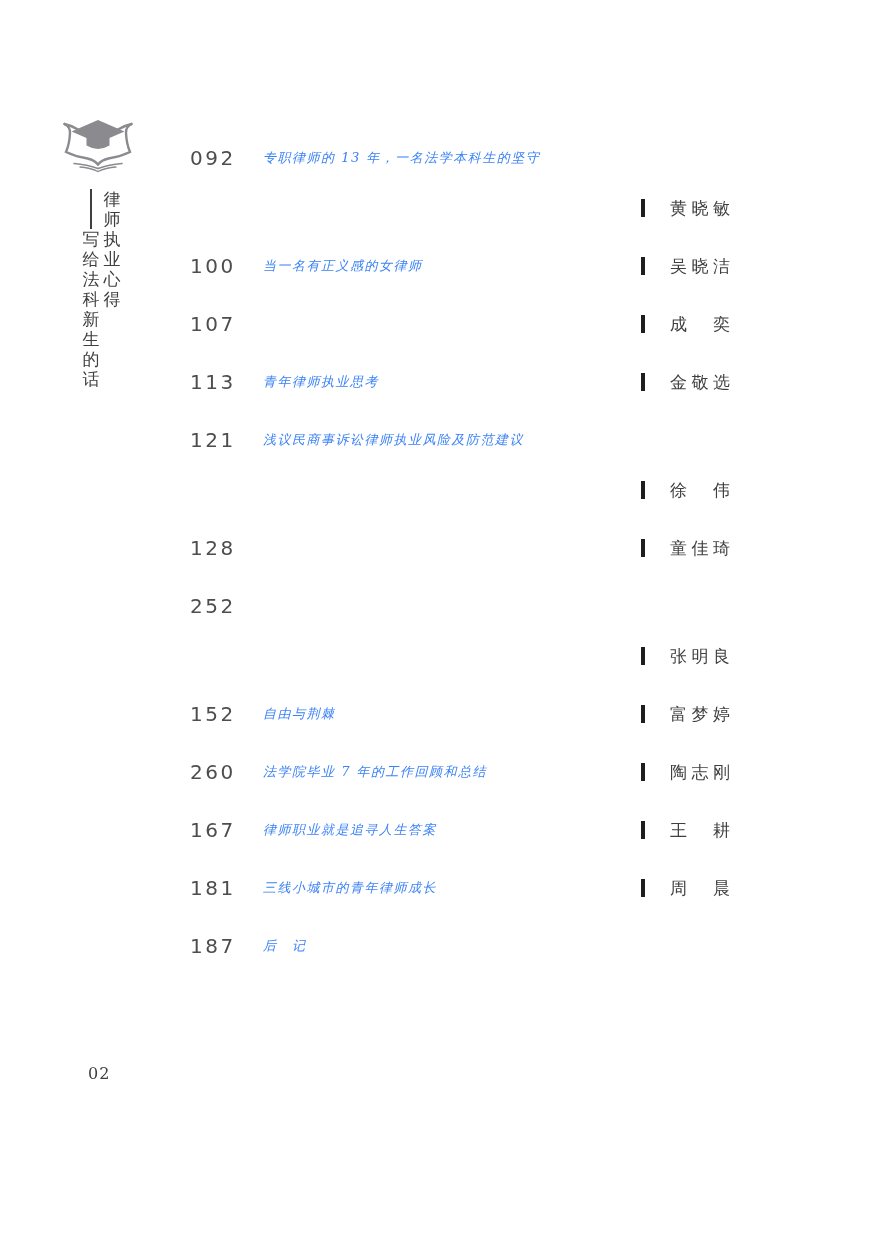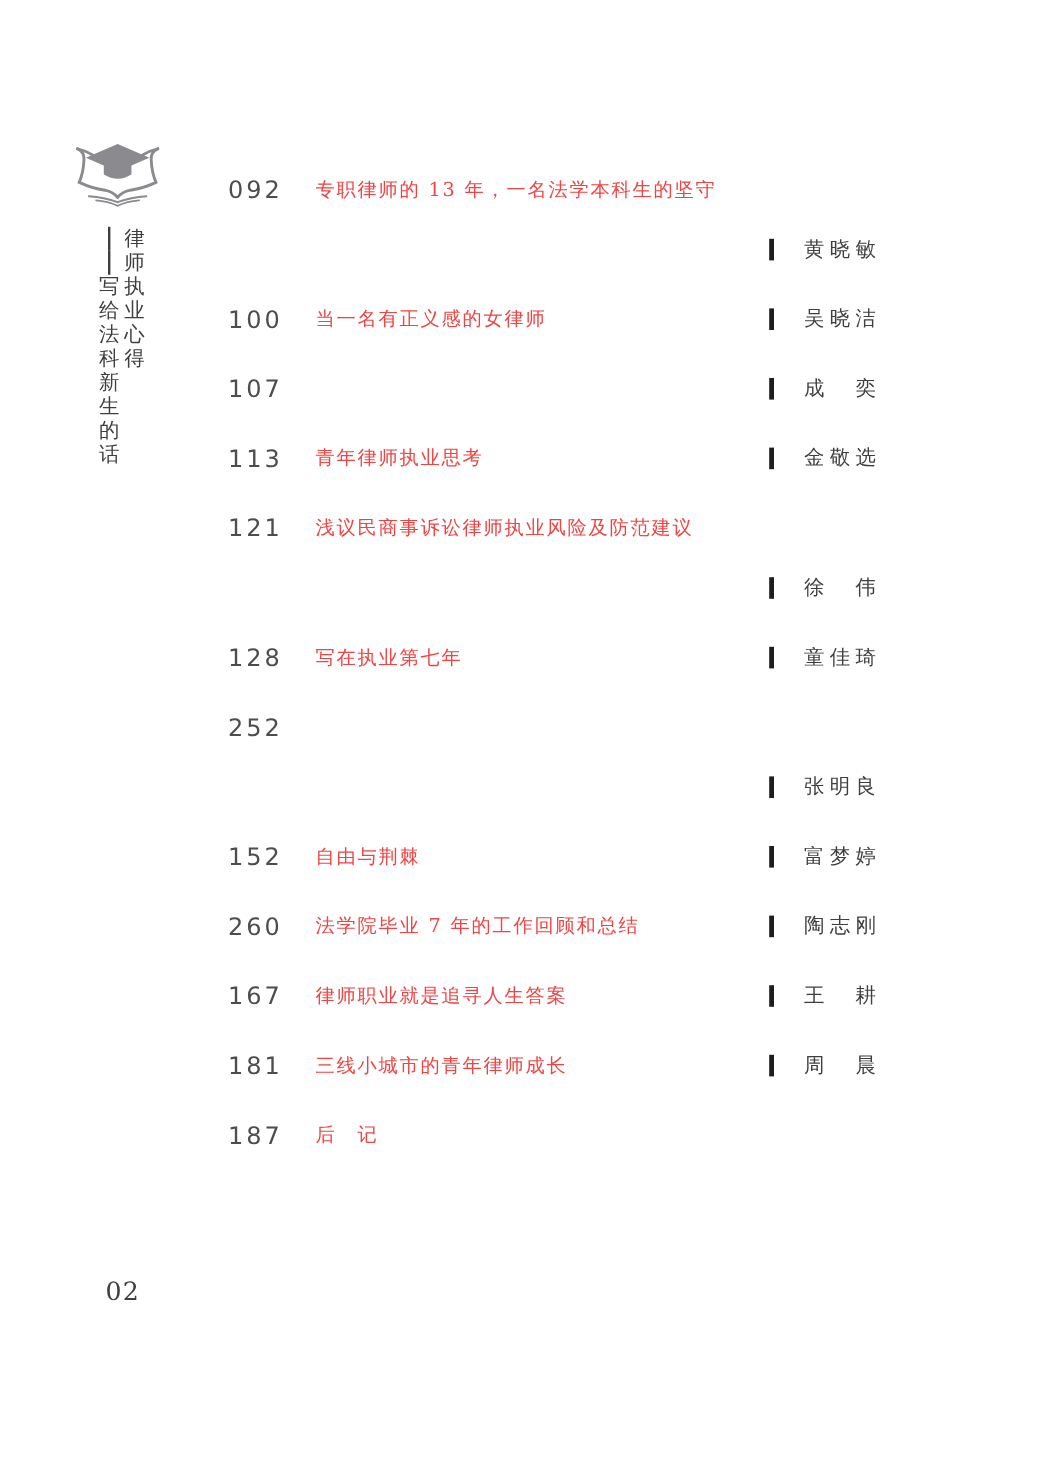--- a/index.html
+++ b/index.html
@@ -23,34 +23,34 @@
   
   .toc{position:absolute;left:190px;top:145px;width:540px;}
   .entry{margin-bottom:32px;}
   .row{position:relative;display:flex;align-items:center;line-height:26px;height:26px;}
   .row.author-row{margin-top:24px;}
   .pagenum{
     width:73px;flex:0 0 73px;
     font-family:"DejaVu Sans","Liberation Sans",sans-serif;
     font-size:20px;letter-spacing:2.5px;color:#4d4d4d;
   }
-  .title{flex:1;font-size:16px;letter-spacing:1.5px;color:#ef4444;white-space:nowrap;}
+  .title{flex:1;font-size:13px;letter-spacing:1.5px;color:#3b82f6;white-space:nowrap;font-style:italic;}
   .authorblock{
     position:absolute;right:0;top:0;height:26px;
     display:flex;align-items:center;
   }
   .sepbar{width:4px;height:18px;background:#1e1e1e;margin-right:25px;flex:0 0 4px;}
   .author{
     display:flex;justify-content:space-between;width:60px;
     font-size:17px;color:#3f3f3f;
   }
   .author span{display:inline-block;}
 
   
-  .folio{position:absolute;left:88px;top:1064px;font-size:21px;color:#3f3f3f;letter-spacing:1px;}
+  .folio{position:absolute;left:88px;top:1064px;font-size:16px;color:#3f3f3f;letter-spacing:1px;}
 </style>
 </head>
 <body>
 
 <div class="page">
 
   <div class="logo">
     <svg width="74" height="54" viewBox="0 0 74 54" fill="none" xmlns="http://www.w3.org/2000/svg">
 
       <path d="M3.5,5 Q9.5,8 9,14 Q8.5,25 5,33 Q15.5,38 26.5,39.5 Q33.5,41 37,45.5" stroke="#8b8b8f" stroke-width="2.4" stroke-linecap="round"></path>
@@ -171,21 +171,20 @@
               <span>　</span>
               <span>伟</span>
             </span>
         </span>
       </div>
     </div>
 
     <div class="entry">
       <div class="row row-main">
         <span class="pagenum">128</span>
-        <span class="title">写在执业第七年</span>
         <span class="authorblock ab-inline">
           <span class="sepbar"></span>
           <span class="author">
               <span>童</span>
               <span>佳</span>
               <span>琦</span>
             </span>
         </span>
       </div>
 

